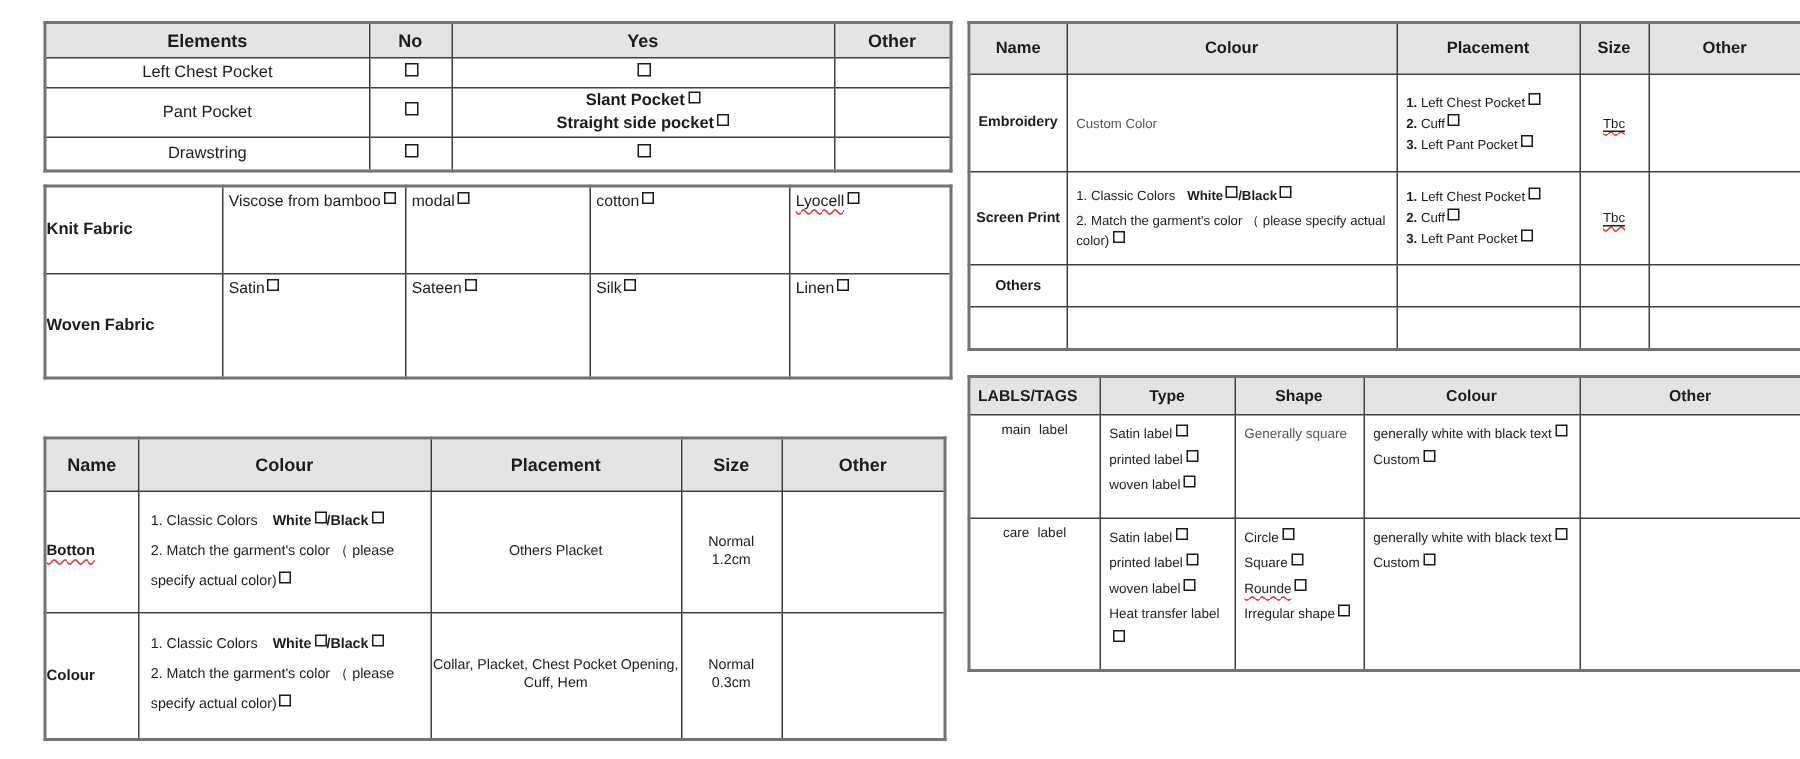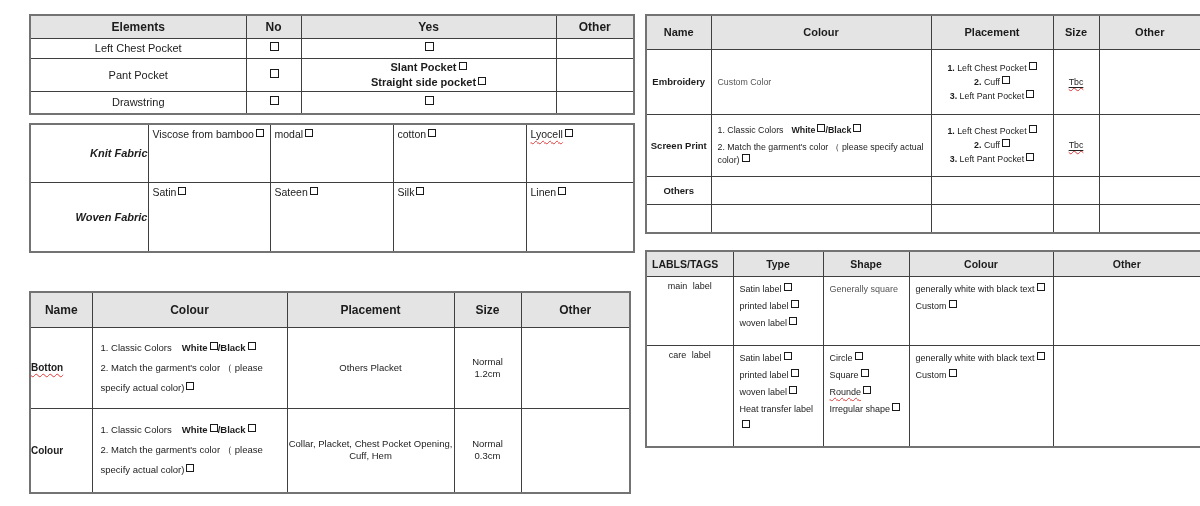--- a/index.html
+++ b/index.html
@@ -25,21 +25,21 @@
   #t-elements th { font-size:12px; height:23px; }
   #t-elements td { font-size:11px; text-align:center; }
   #t-elements .r1 td { height:20px; }
   #t-elements .r2 td { height:33px; }
   #t-elements .r3 td { height:23px; }
   #t-elements .yes2 div { font-weight:bold; line-height:15px; font-size:11px; }
 
   
   #t-fabric { left:14px; top:123px; width:604px; }
   #t-fabric th { font-size:11px; height:27px; }
-  #t-fabric td.nm { font-weight:bold; font-size:11px; text-align:right;font-style:italic; }
+  #t-fabric td.nm { font-weight:bold; font-size:11px; text-align:left; }
   #t-fabric td.ty { vertical-align:top; text-align:left; font-size:10.5px; padding:3px 4px; }
   #t-fabric .rk td { height:58px; }
   #t-fabric .rw td { height:70px; }
 
   
   #t-trims { left:14px; top:291px; width:600px; }
   #t-trims th { font-size:12px; height:35px; }
   #t-trims td { font-size:9.5px; }
   #t-trims .rA td { height:81px; }
   #t-trims .rB td { height:85px; }
@@ -52,21 +52,21 @@
   
   #t-prints { left:630px; top:14px; width:555px; }
   #t-prints th { font-size:11px; height:34px; }
   #t-prints td { font-size:8.8px; }
   #t-prints .rE td { height:65px; }
   #t-prints .rS td { height:62px; }
   #t-prints .rO td { height:28px; }
   #t-prints .rX td { height:29px; }
   #t-prints td.nm { text-align:center; font-weight:bold; font-size:9.5px; }
   #t-prints td.col { padding:3px 6px; text-align:left; }
-  #t-prints td.pl { padding:0 6px; text-align:center; line-height:14px; }
+  #t-prints td.pl { padding:0 6px; text-align:left; line-height:14px; }
   #t-prints td.sz { text-align:center; }
   #t-prints .wb { font-weight:bold; }
   #t-prints .gap { margin-left:8px; }
   #t-prints .optline { line-height:13px; margin:4px 0; }
 
   
   #t-labels { left:630px; top:250px; width:555px; }
   #t-labels th { font-size:10.5px; height:25px; }
   #t-labels th.lft { text-align:left; padding-left:5px; }
   #t-labels td { font-size:9px; vertical-align:top; }

